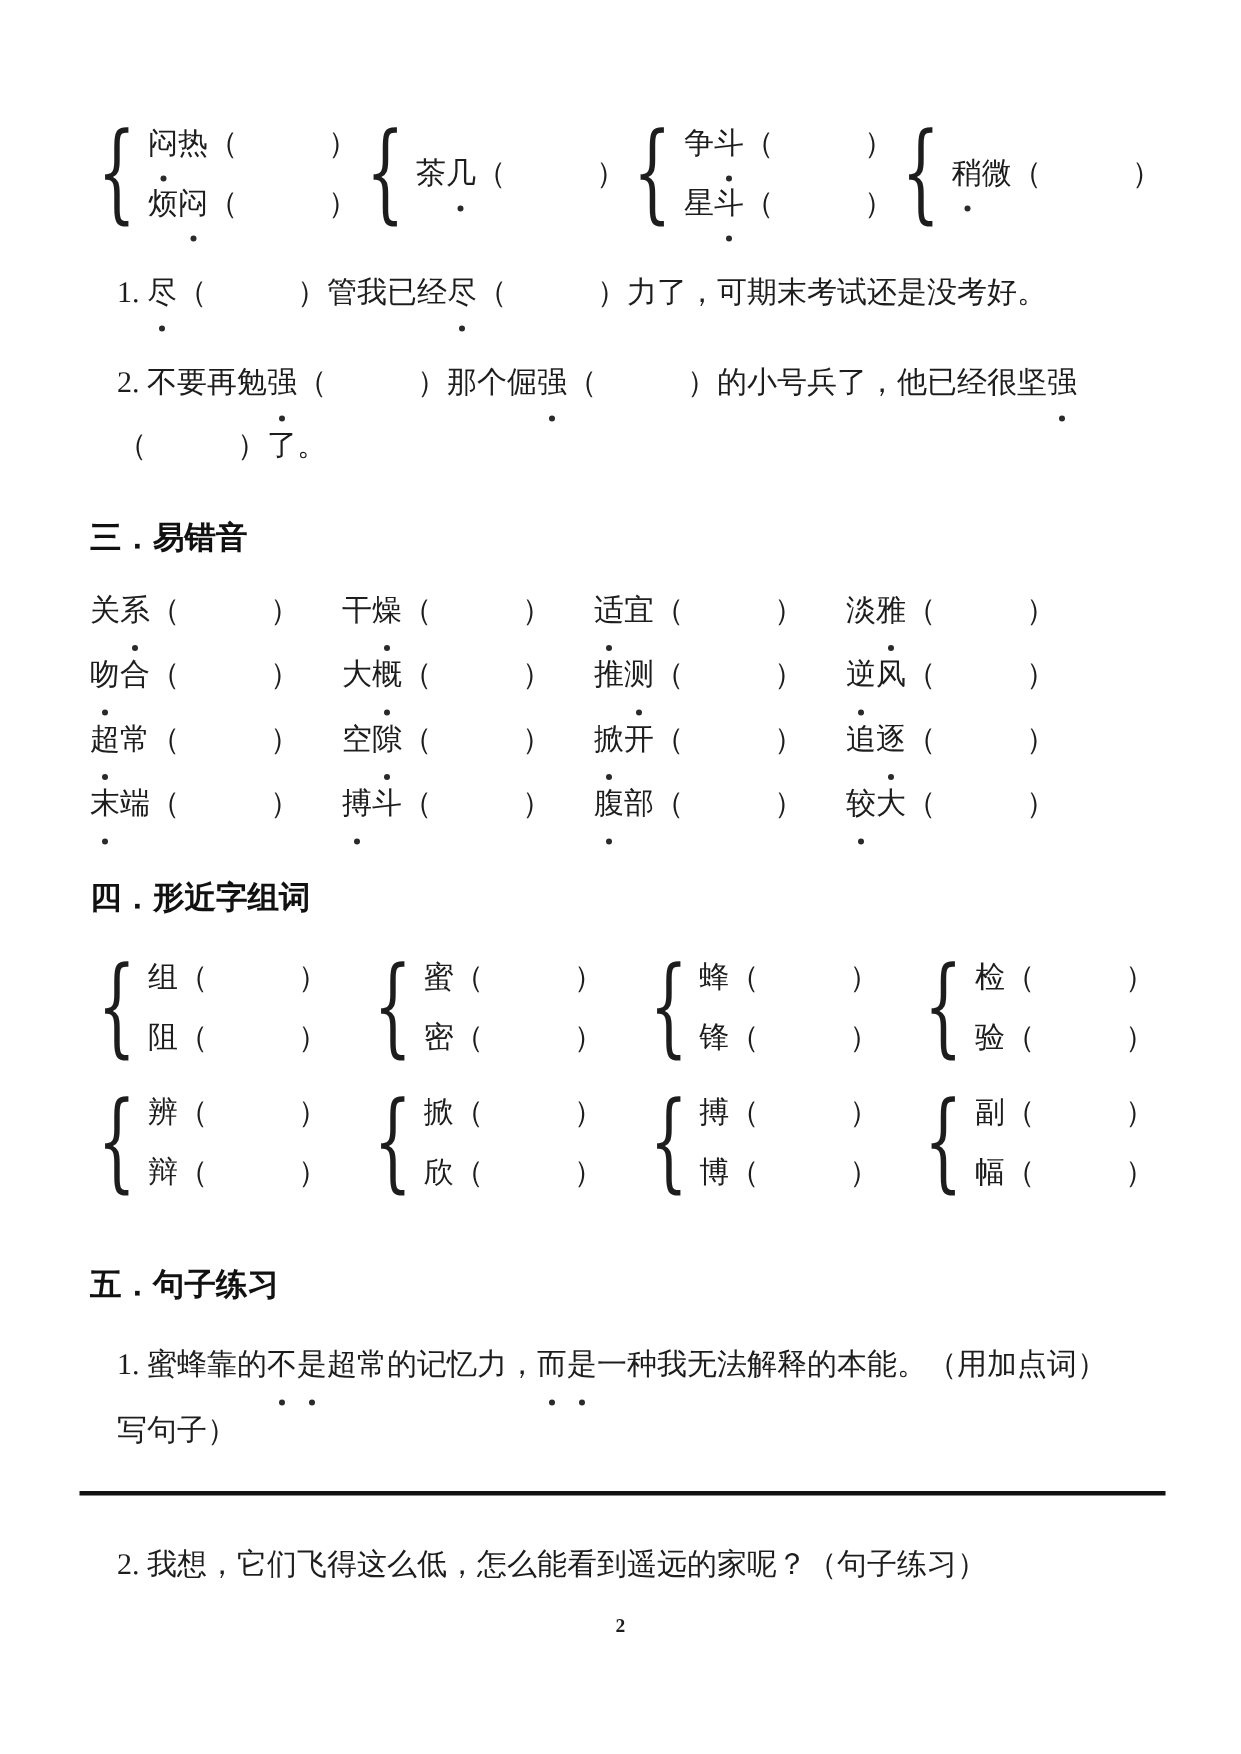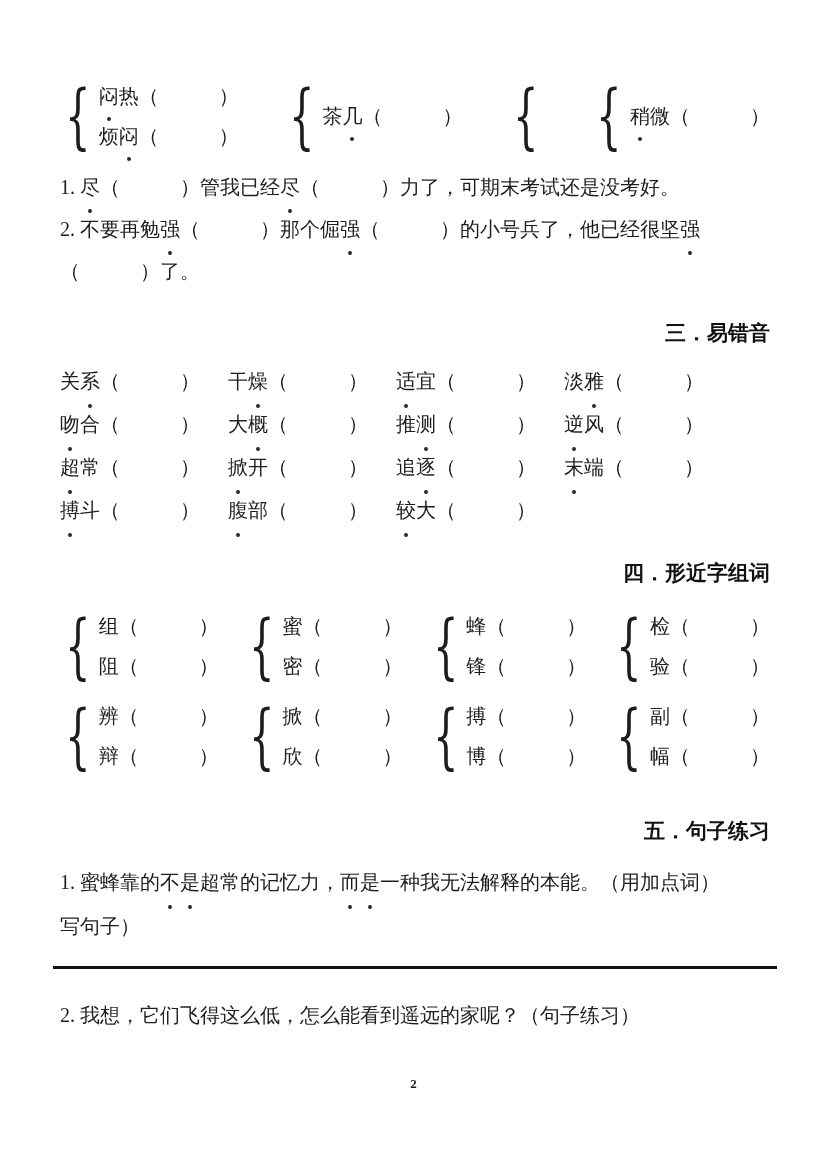--- a/index.html
+++ b/index.html
@@ -32,26 +32,26 @@
   
   .em{position:relative;display:inline-block}
   .em::after{
     content:"";position:absolute;left:50%;bottom:-5px;
     transform:translateX(-50%);
     width:4px;height:4px;border-radius:50%;background:#2a2a2a;
   }
   
   .sents{margin-top:10px}
   .sent-line{line-height:42px}
-  .sent-item{margin:0}
+  .sent-item{margin:18px}
   
   h2.sec{
     font-family:"Liberation Sans","DejaVu Sans",sans-serif;
     font-size:21px;font-weight:700;color:#111;
-    margin:0;line-height:26px;text-align:right;
+    margin:0;line-height:26px;
   }
   #sec3-heading{margin-top:28px;margin-bottom:14px}
   #sec4-heading{margin-top:28px;margin-bottom:20px}
   #sec5-heading{margin-top:42px;margin-bottom:16px}
   
   .grid4{display:grid;grid-template-columns:168px 168px 168px 1fr}
   .grid4 .cell{line-height:43px;white-space:nowrap}
   
   .s4row{display:flex;justify-content:space-between;align-items:center;margin-bottom:10px}
   
@@ -80,20 +80,24 @@
       </div>
     </div>
     <div class="bgroup">
       <span class="brace">{</span>
       <div class="blines">
         <div class="bline">茶<span class="em">几</span><span class="paren">（　　　）</span></div>
       </div>
     </div>
     <div class="bgroup">
       <span class="brace">{</span>
+      <div class="blines">
+        <div class="bline">争<span class="em">斗</span><span class="paren">（　　　）</span></div>
+        <div class="bline">星<span class="em">斗</span><span class="paren">（　　　）</span></div>
+      </div>
     </div>
     <div class="bgroup">
       <span class="brace">{</span>
       <div class="blines">
         <div class="bline"><span class="em">稍</span>微<span class="paren">（　　　）</span></div>
       </div>
     </div>
   </div>
 
 <div id="top-sentences" class="sents">
@@ -110,20 +114,21 @@
 <div id="sec3-grid" class="grid4">
     <div class="cell">关<span class="em">系</span><span class="paren">（　　　）</span></div>
     <div class="cell">干<span class="em">燥</span><span class="paren">（　　　）</span></div>
     <div class="cell"><span class="em">适</span>宜<span class="paren">（　　　）</span></div>
     <div class="cell">淡<span class="em">雅</span><span class="paren">（　　　）</span></div>
     <div class="cell"><span class="em">吻</span>合<span class="paren">（　　　）</span></div>
     <div class="cell">大<span class="em">概</span><span class="paren">（　　　）</span></div>
     <div class="cell">推<span class="em">测</span><span class="paren">（　　　）</span></div>
     <div class="cell"><span class="em">逆</span>风<span class="paren">（　　　）</span></div>
     <div class="cell"><span class="em">超</span>常<span class="paren">（　　　）</span></div>
+    <div class="cell">空<span class="em">隙</span><span class="paren">（　　　）</span></div>
     <div class="cell"><span class="em">掀</span>开<span class="paren">（　　　）</span></div>
     <div class="cell">追<span class="em">逐</span><span class="paren">（　　　）</span></div>
     <div class="cell"><span class="em">末</span>端<span class="paren">（　　　）</span></div>
     <div class="cell"><span class="em">搏</span>斗<span class="paren">（　　　）</span></div>
     <div class="cell"><span class="em">腹</span>部<span class="paren">（　　　）</span></div>
     <div class="cell"><span class="em">较</span>大<span class="paren">（　　　）</span></div>
   </div>
 
 <h2 id="sec4-heading" class="sec">四．形近字组词</h2>
 <div id="sec4-rows">

